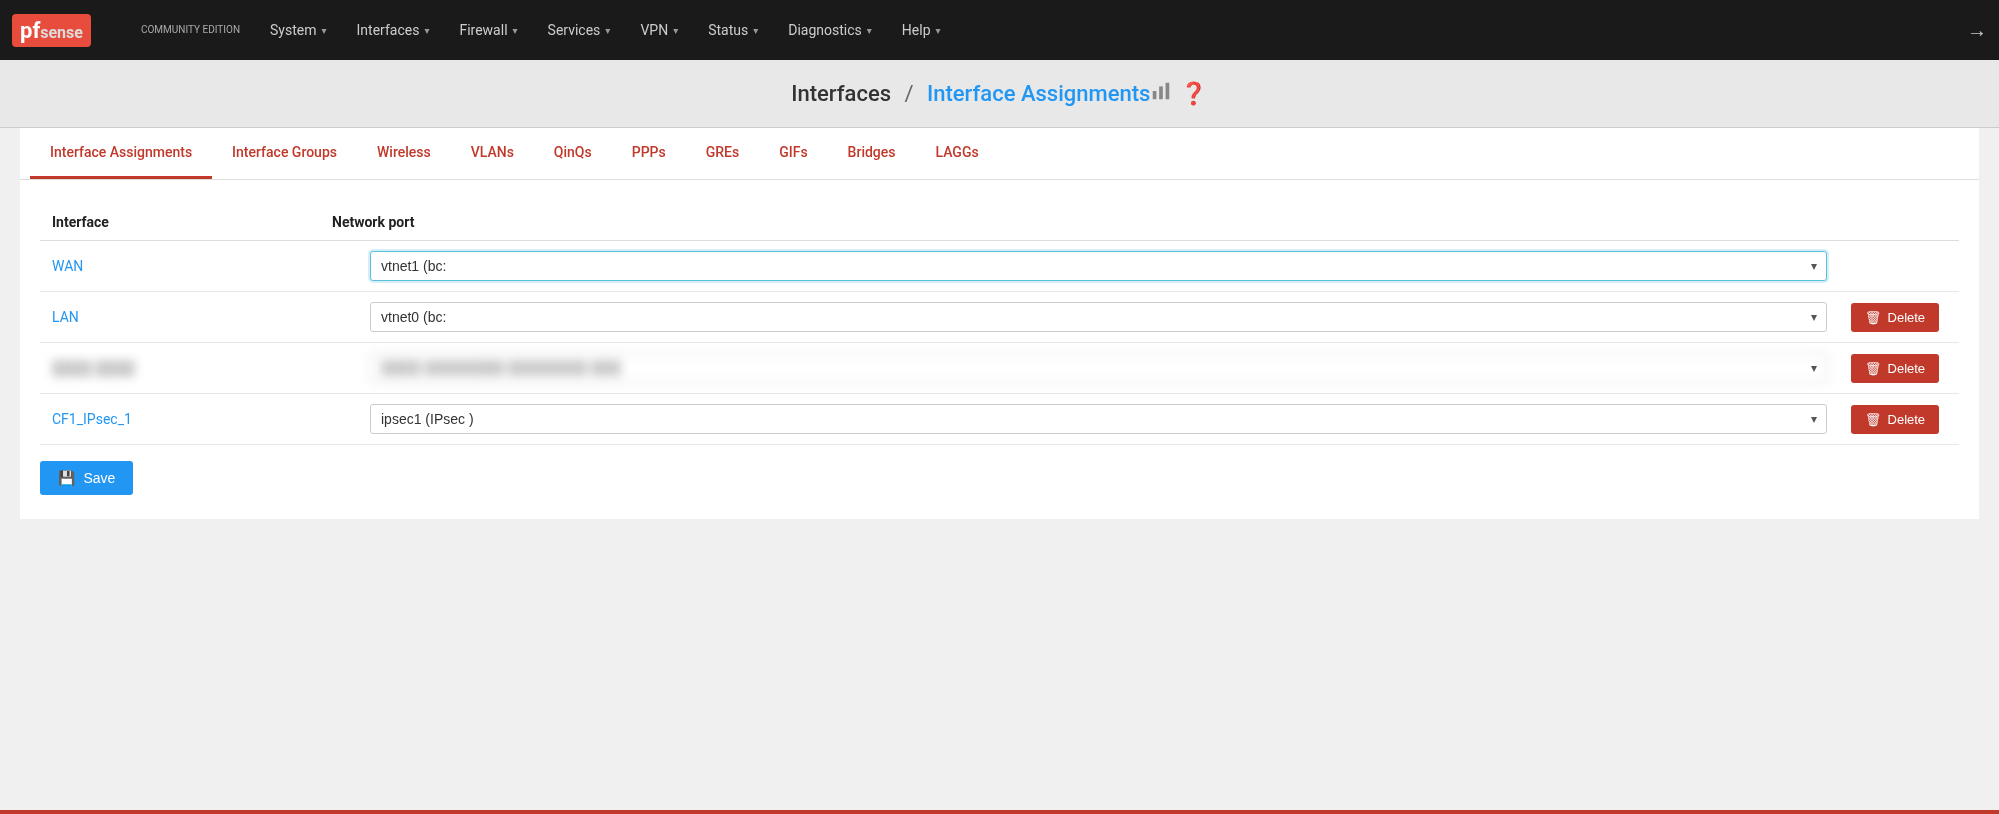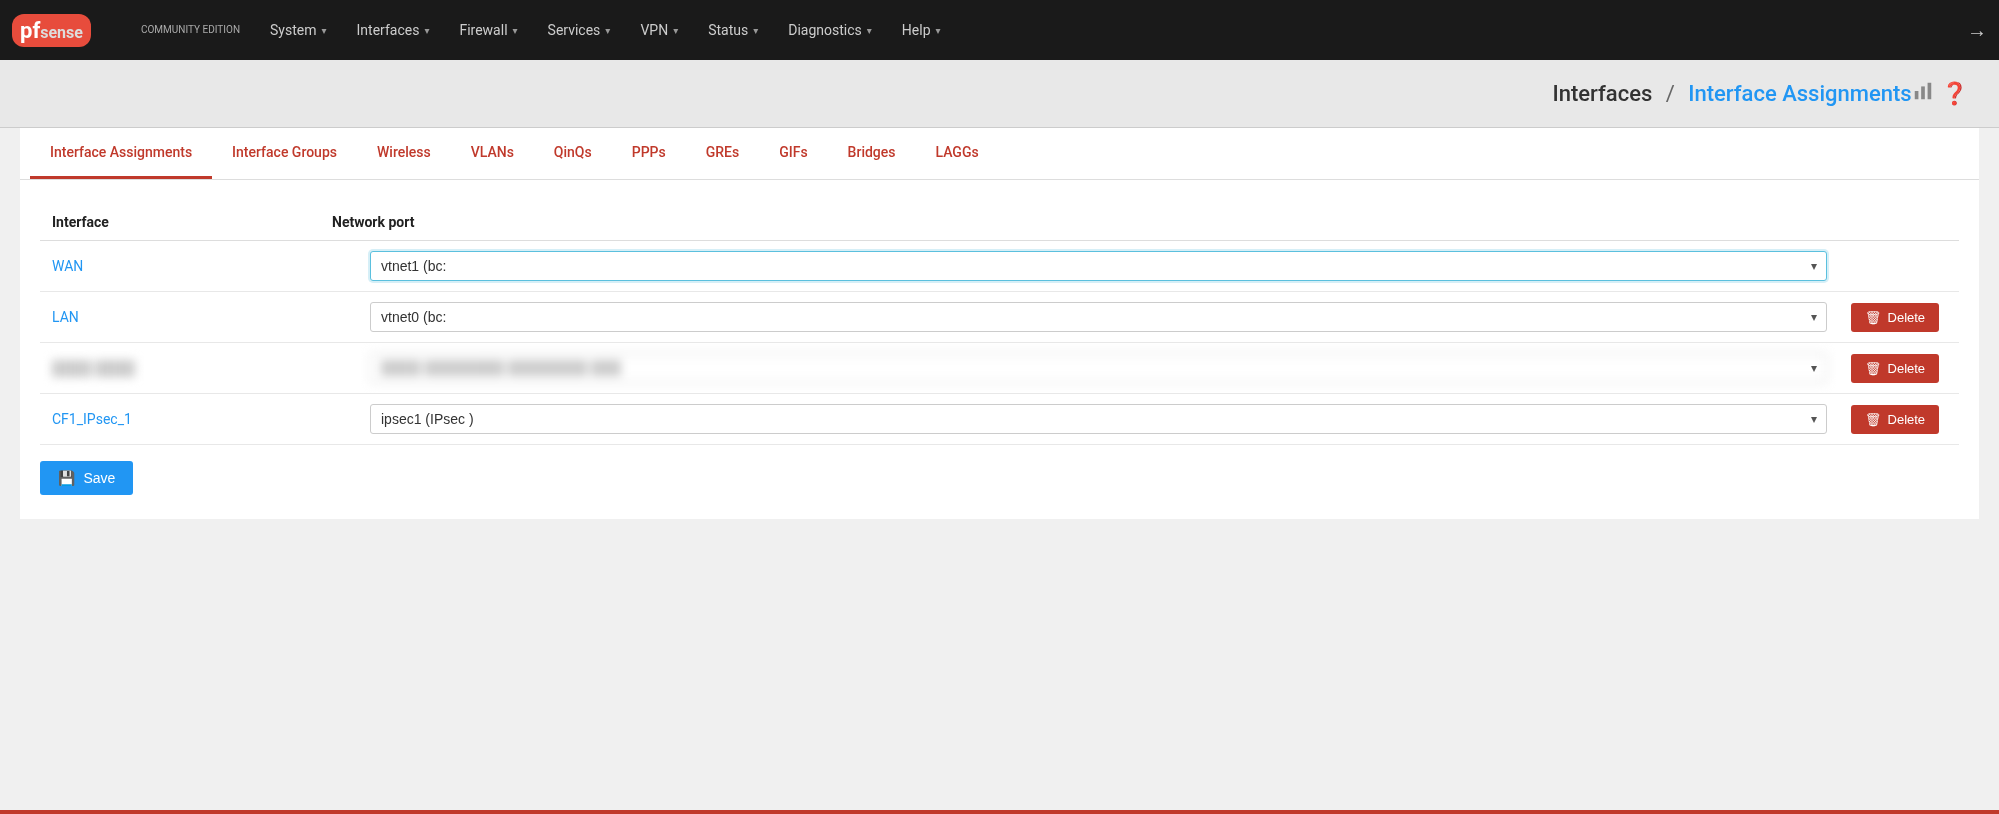--- a/index.html
+++ b/index.html
@@ -18,21 +18,21 @@
       display: flex;
       align-items: center;
       margin-right: 16px;
     }
     .pf-logo {
       background: #e74c3c;
       color: white;
       font-weight: bold;
       font-size: 22px;
       padding: 4px 8px;
-      border-radius: 12px;
+      border-radius: 4px;
       margin-right: 6px;
     }
     .pf-logo span.pf { color: white; }
     .pf-logo span.sense { color: #ddd; font-size: 16px; }
     .brand-text { font-size: 10px; color: #aaa; line-height: 1.2; margin-left: 44px; }
     .nav-items { display: flex; align-items: center; gap: 2px; flex: 1; }
     .nav-item {
       color: #ccc;
       padding: 8px 14px;
       cursor: pointer;
@@ -43,24 +43,24 @@
       font-size: 14px;
       white-space: nowrap;
     }
     .nav-arrow { font-size: 10px; color: #999; }
     .navbar-right { margin-left: auto; }
     .logout-icon { color: #ccc; font-size: 20px; cursor: pointer; }
 
     
     .page-header {
       background: #e8e8e8;
-      padding: 20px 30px;
-      display: flex;
-      align-items: center;
-      justify-content: flex-end;
+      padding: 20px 38px;
+      display: flex;
+      align-items: center;
+      justify-content: center;
       border-bottom: 1px solid #ccc;
     }
     .breadcrumb { font-size: 22px; font-weight: 400; }
     .breadcrumb .bc-main { color: #333; font-weight: 500; }
     .breadcrumb .bc-sep { color: #666; margin: 0 8px; }
     .breadcrumb .bc-current { color: #2196F3; font-weight: 500; }
     .page-header-icons { display: flex; gap: 8px; align-items: center; }
     .header-icon { font-size: 20px; color: #666; cursor: pointer; }
     .header-icon-help { color: #c0392b; font-size: 22px; font-weight: bold; cursor: pointer; }
 

